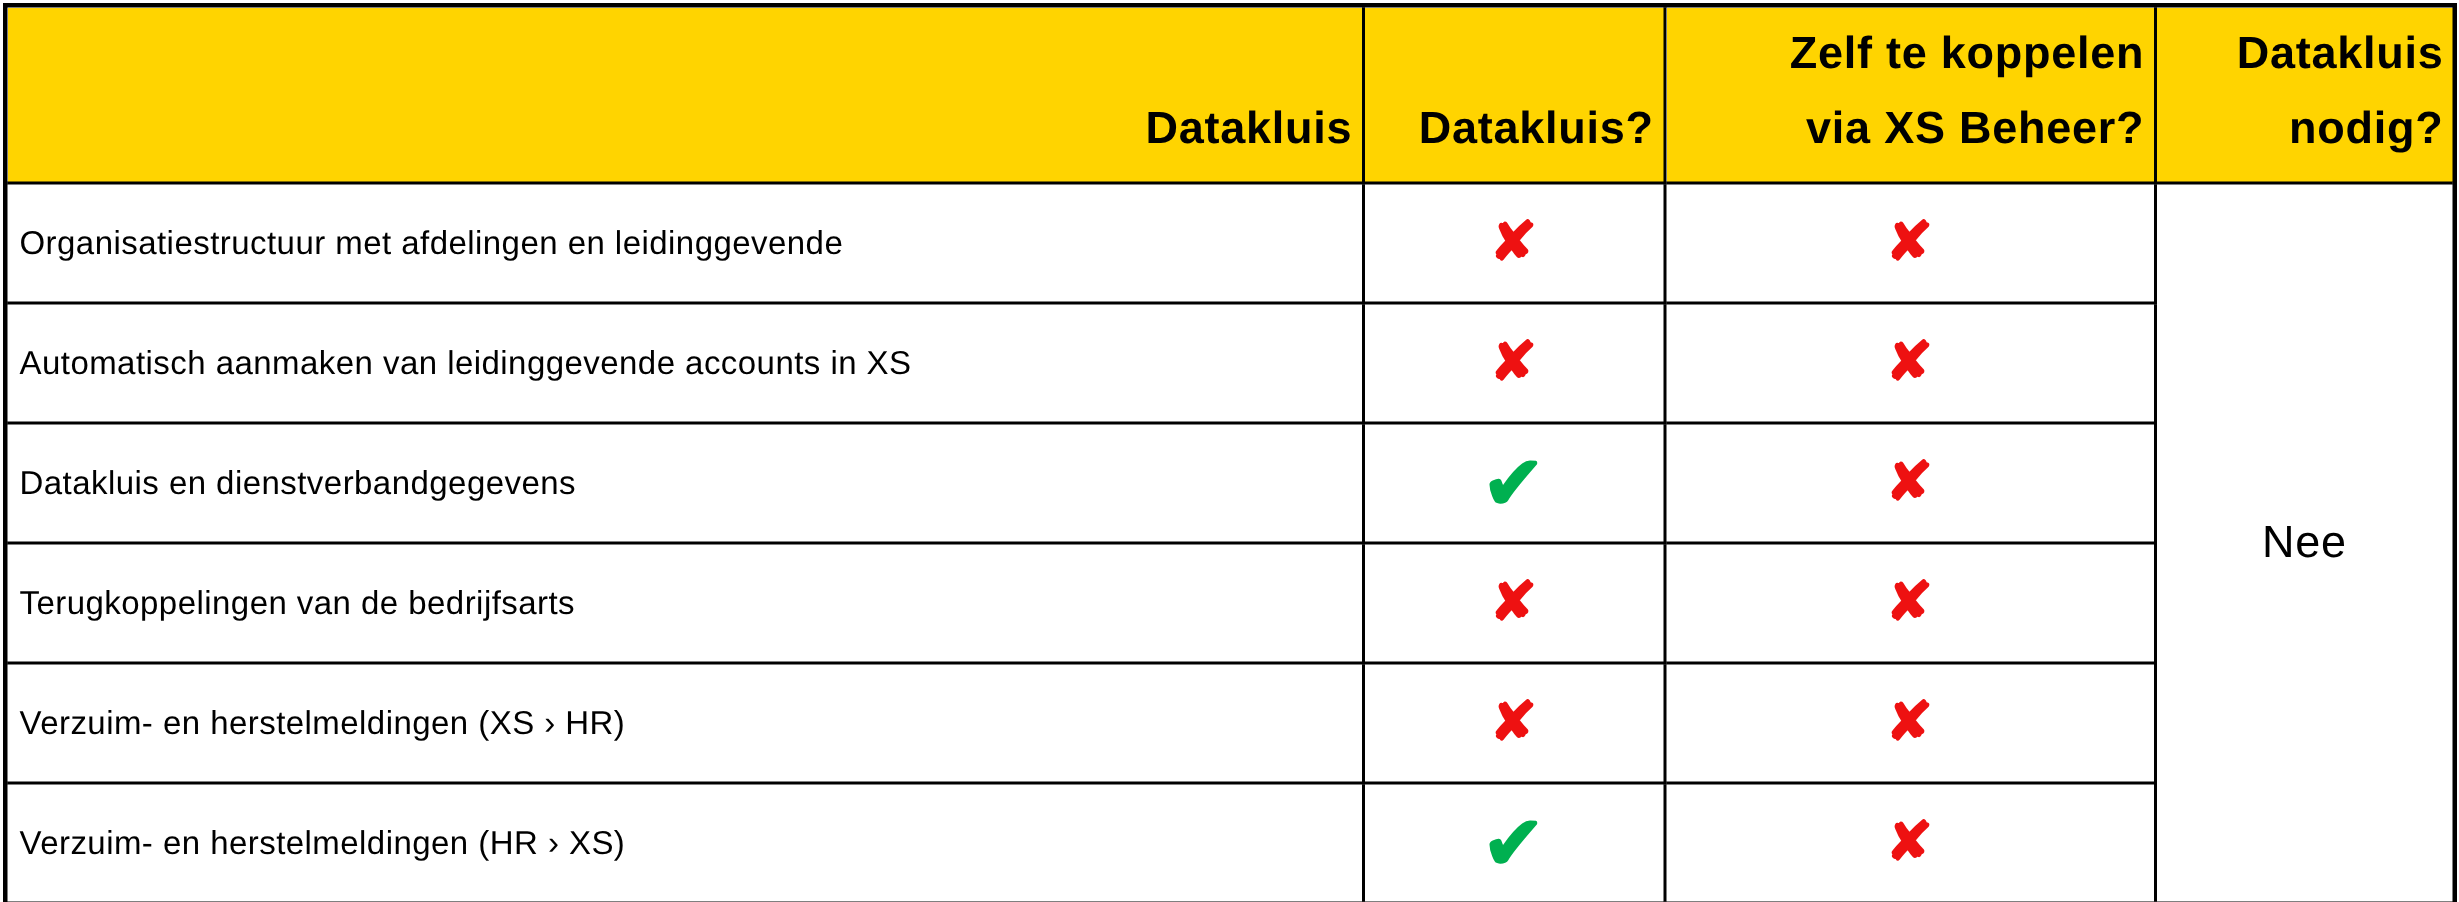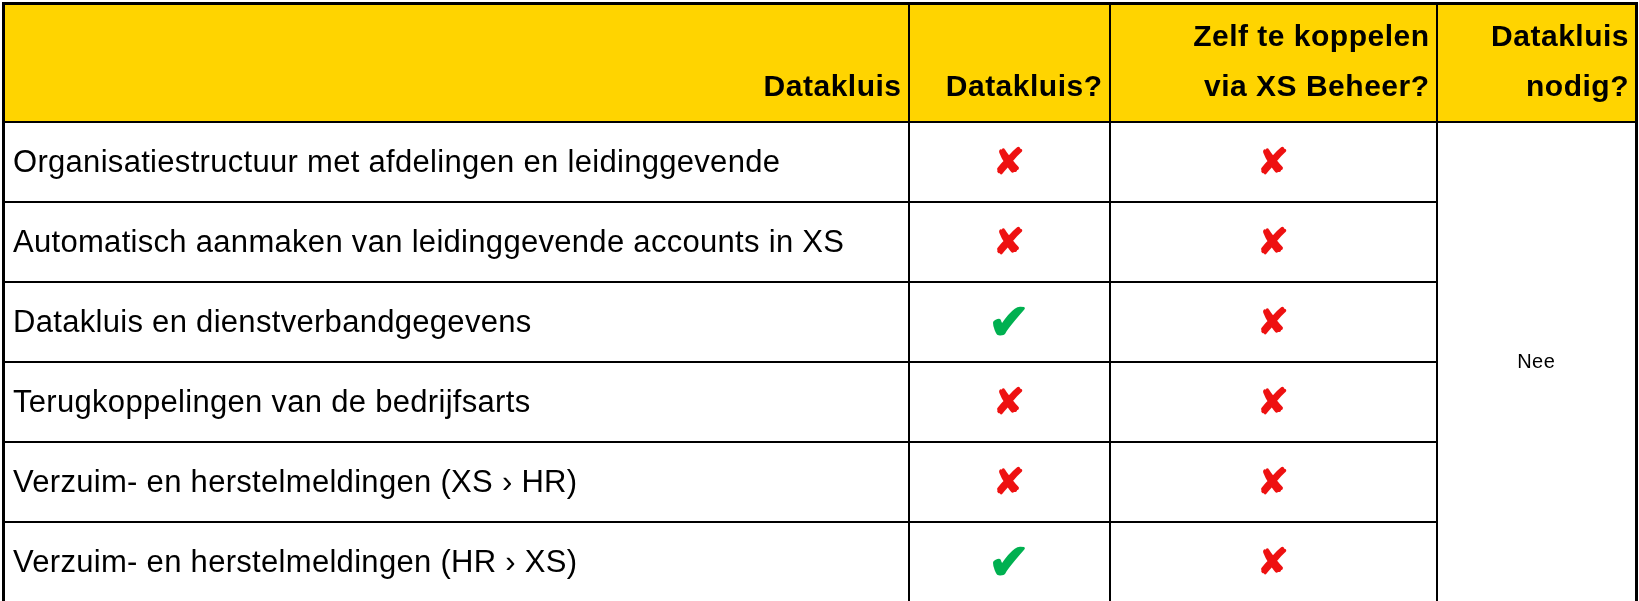--- a/index.html
+++ b/index.html
@@ -43,21 +43,21 @@
     letter-spacing: 0.5px;
     text-align: right;
     vertical-align: bottom;
     padding: 6px 6px 10px 12px;
   }
   th.hd .hline { line-height: 50px; white-space: nowrap; }
 
   
   tr.body-row { height: 80px; }
   td.label-cell {
-    font-size: 31px;
+    font-size: 22px;
     font-weight: 400;
     color: #000000;
     letter-spacing: 0.3px;
     text-align: left;
     vertical-align: middle;
     padding: 4px 0 4px 8px;
     white-space: nowrap;
     background: #ffffff;
   }
   td.mark-cell {
@@ -73,21 +73,21 @@
     transform: scaleY(0.95);
   }
   .mark.check {
     color: #00b050;
     font-size: 50px;
     font-weight: 700;
   }
   td.merged-cell {
     text-align: center;
     vertical-align: middle;
-    font-size: 20px;
+    font-size: 30px;
     font-weight: 400;
     letter-spacing: 0.5px;
     color: #000000;
     background: #ffffff;
   }
 </style>
 </head>
 <body>
 
 <div class="canvas">

